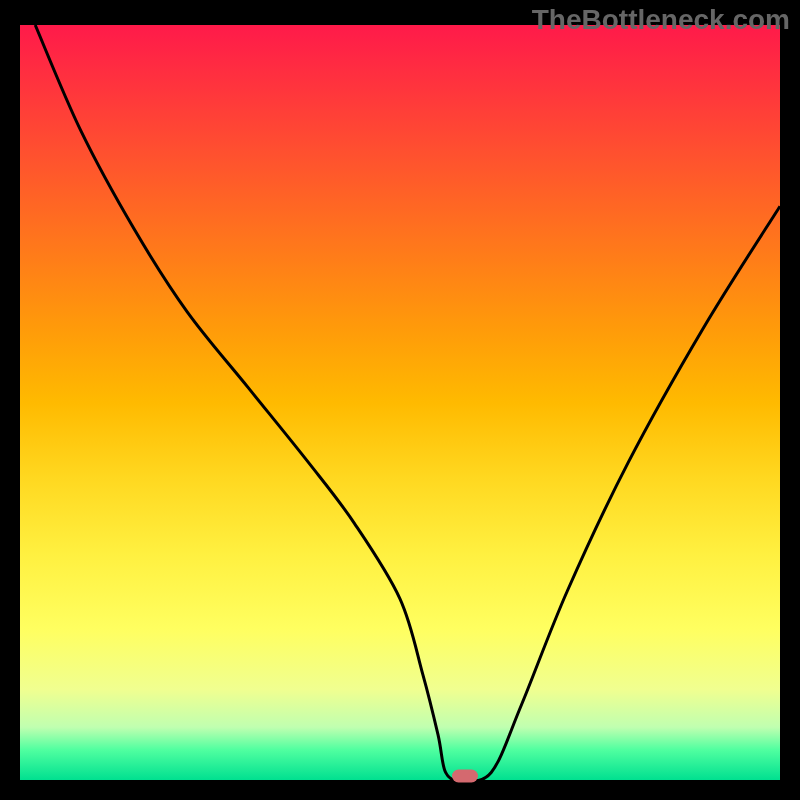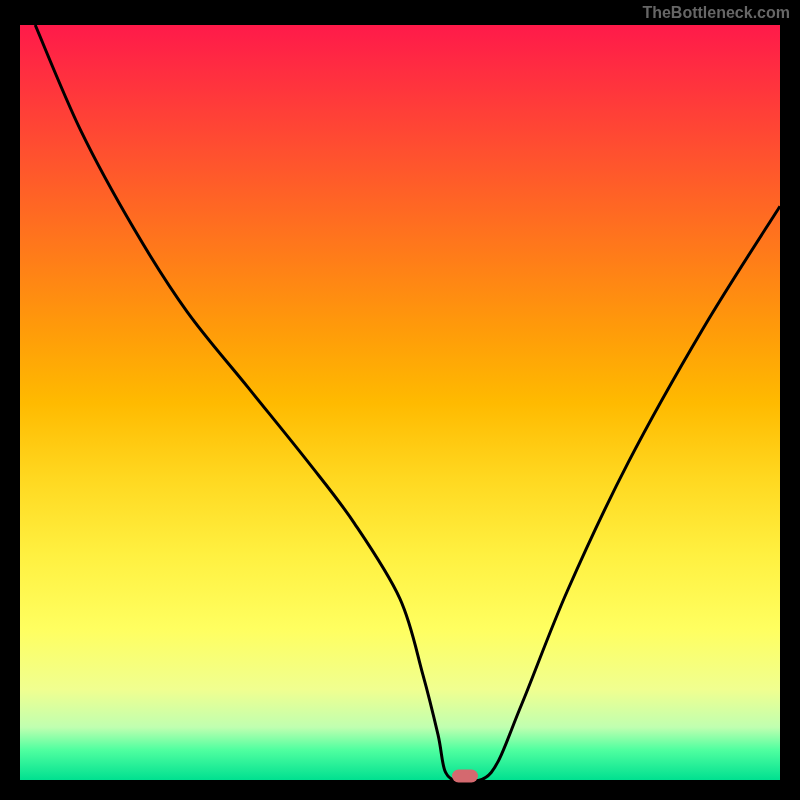--- a/index.html
+++ b/index.html
@@ -14,21 +14,21 @@
     width: 800px;
     height: 800px;
     position: relative;
     background: #000;
   }
   .watermark {
     position: absolute;
     top: 4px;
     right: 10px;
     color: #666;
-    font-size: 16px;
+    font-size: 28px;
     font-weight: bold;
     z-index: 10;
   }
   .plot-area {
     position: absolute;
     left: 20px;
     top: 25px;
     width: 760px;
     height: 755px;
     background: linear-gradient(to bottom,

